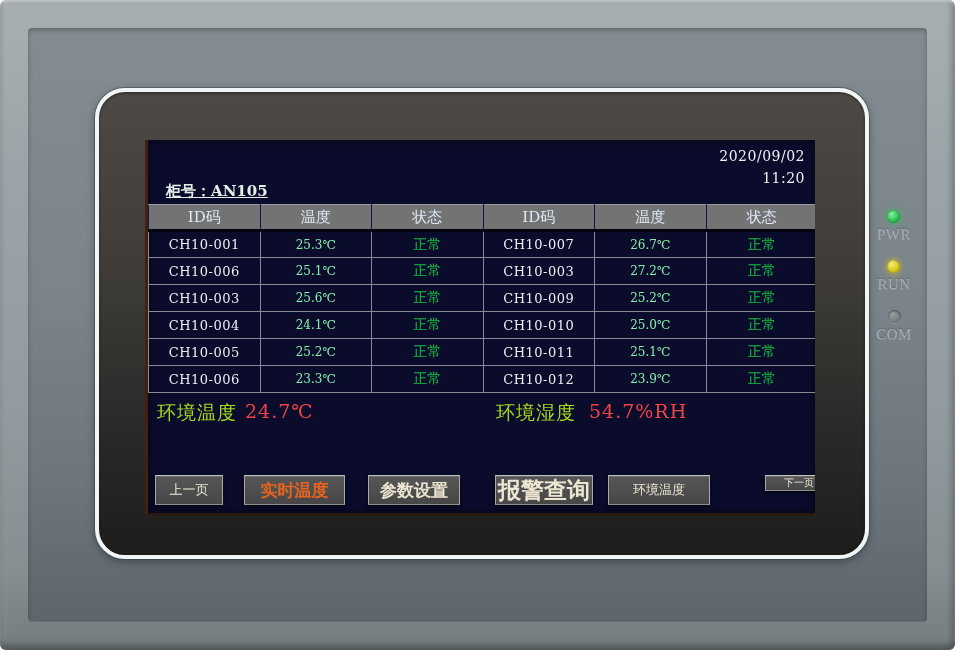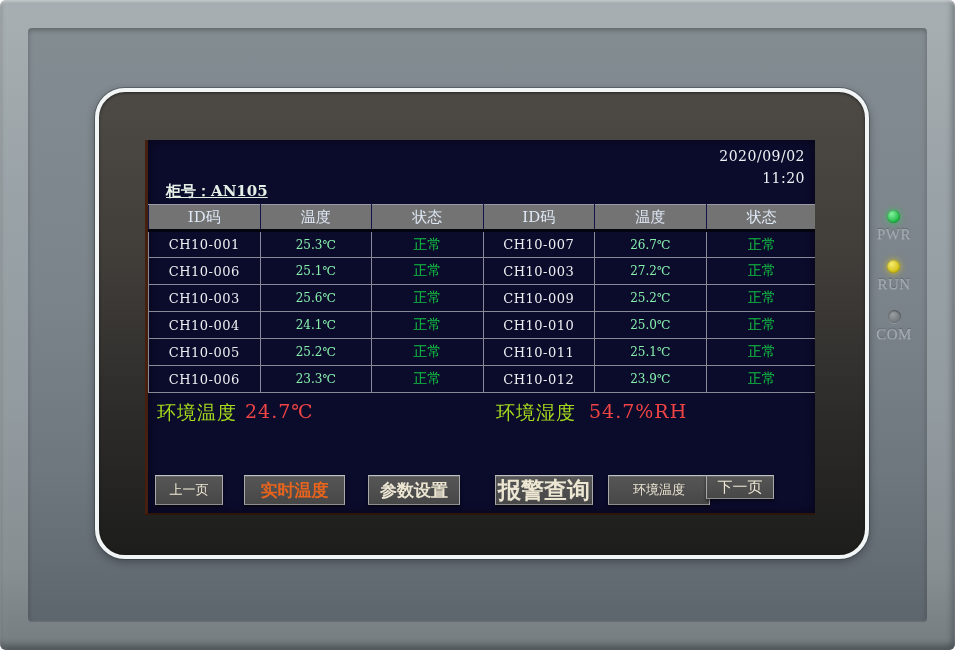--- a/index.html
+++ b/index.html
@@ -56,21 +56,21 @@
     justify-content:center;background:linear-gradient(180deg,#565656,#474747);
     border:1px solid #a9a9a9;border-top-color:#c2c2c2;border-bottom-color:#8e8e8e;
     box-shadow:0 2px 3px rgba(0,0,0,.55), inset 0 1px 0 rgba(255,255,255,.12);
     color:#ece6d2;cursor:pointer;white-space:nowrap;
     font-family:"Liberation Sans",sans-serif;}
   .b1{left:7px;width:68px;font-size:13px;}
   .b2{left:96px;width:101px;font-size:17px;font-weight:bold;}
   .b3{left:220px;width:92px;font-size:17px;font-weight:bold;}
   .b4{left:347px;width:98px;font-size:23px;font-weight:bold;}
   .b5{left:460px;width:102px;font-size:13px;}
-  .b6{left:558px;width:68px;height:24px;font-size:15px;}
+  .b6{left:617px;width:68px;height:16px;font-size:10px;}
   .navbtn.active{color:#e8641c;}
 
   
   .led-panel{position:absolute;left:866px;top:210px;width:56px;display:flex;
     flex-direction:column;align-items:center;gap:17px;}
   .led-group{display:flex;flex-direction:column;align-items:center;}
   .led{width:13px;height:13px;border-radius:50%;margin-bottom:3px;}
   .led-on-green{background:radial-gradient(circle at 35% 30%,#85f2a0,#1db843 70%);
     box-shadow:0 0 6px rgba(46,204,85,.9), inset 0 0 2px rgba(0,60,15,.6);}
   .led-on-yellow{background:radial-gradient(circle at 35% 30%,#f7ec70,#d2c012 70%);

